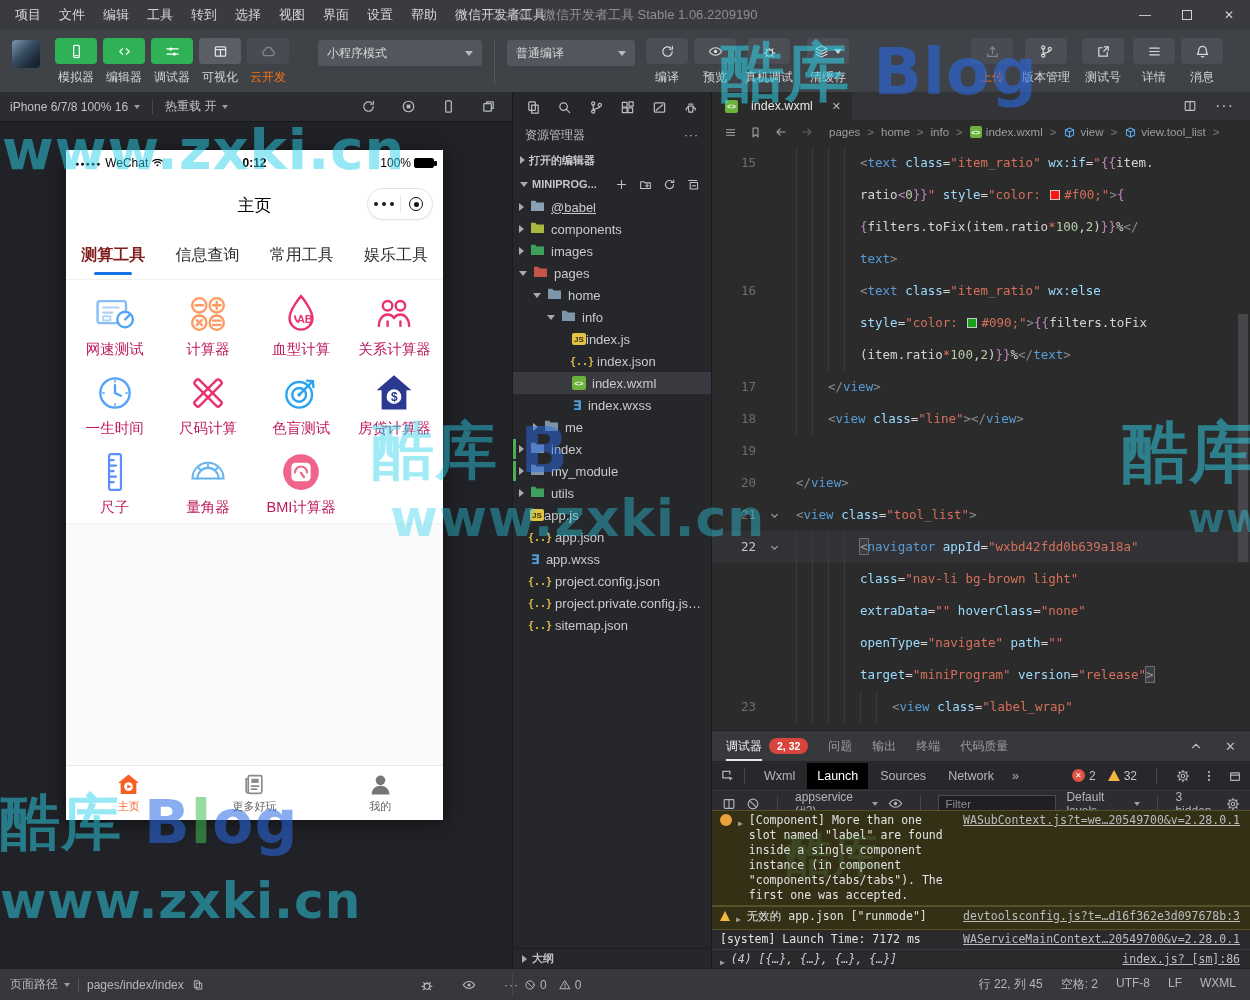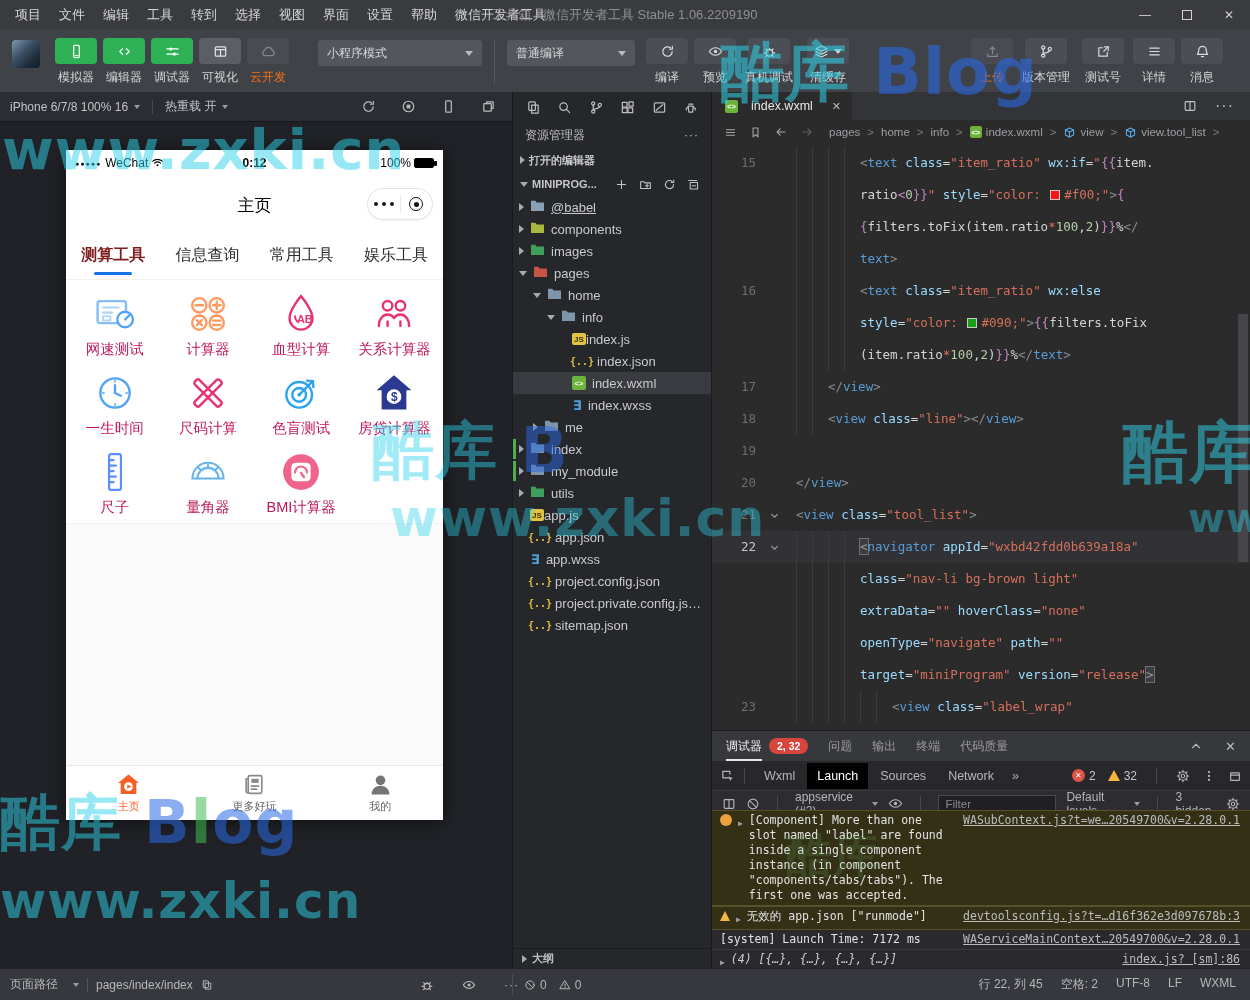--- a/index.html
+++ b/index.html
@@ -1067,21 +1067,21 @@
               <span class="c-text obj">(4) [{…}, {…}, {…}, {…}]</span>
               <span class="c-link">index.js? [sm]:86</span>
             </div>
           </div>
       </div>
     </div>
   </div>
 
   <div class="statusbar">
     <div class="sb-left">
-      <span style="display:flex;align-items:center;gap:15px">
+      <span style="display:flex;align-items:center;gap:6px">
         <span>页面路径</span>
         <span class="dd-caret"></span>
       </span>
       <span class="sb-vline"></span>
       <span>pages/index/index</span>
       <span id="sb-copy-slot">
           <svg class="ic" viewBox="0 0 16 16" width="12" height="12">
             <rect x="3" y="2.5" width="7" height="9" rx="1"></rect>
             <path d="M6 5.5h7v8H6z"></path>
           </svg>

